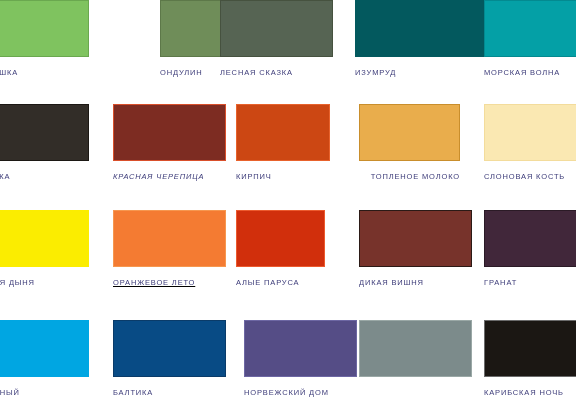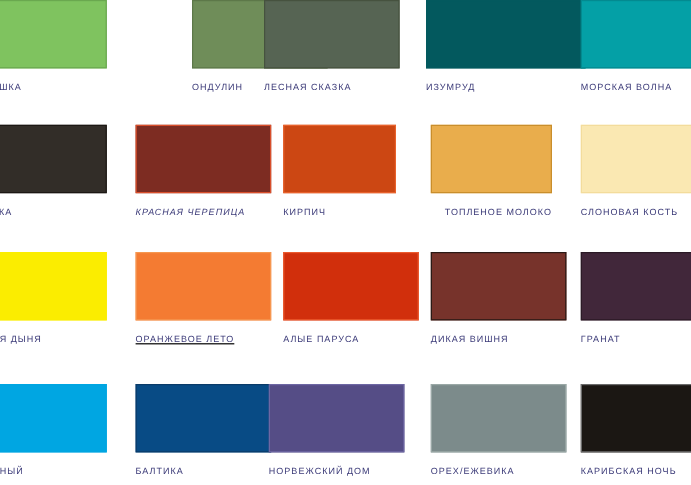--- a/index.html
+++ b/index.html
@@ -97,21 +97,21 @@
     </div>
     <div class="swatch-row" style="top: 210px;">
       <div class="swatch-cell" style="left: -24px; width: 113px;">
         <div class="swatch-chip" style="height: 57px; background: rgb(251, 237, 0); border: 1px solid rgb(251, 237, 0);"></div>
         <div class="swatch-label">ПЕЛАЯ ДЫНЯ</div>
       </div>
       <div class="swatch-cell" style="left: 113px; width: 113px; text-decoration: underline;">
         <div class="swatch-chip" style="height: 57px; background: rgb(244, 123, 50); border: 1px solid rgb(246, 151, 79);"></div>
         <div class="swatch-label">ОРАНЖЕВОЕ ЛЕТО</div>
       </div>
-      <div class="swatch-cell" style="left: 236px; width: 113px;">
+      <div class="swatch-cell" style="left: 236px; width: 89px;">
         <div class="swatch-chip" style="height: 57px; background: rgb(209, 47, 12); border: 1px solid rgb(236, 90, 46);"></div>
         <div class="swatch-label">АЛЫЕ ПАРУСА</div>
       </div>
       <div class="swatch-cell" style="left: 359px; width: 113px;">
         <div class="swatch-chip" style="height: 57px; background: rgb(119, 51, 43); border: 1px solid rgb(43, 26, 22);"></div>
         <div class="swatch-label">ДИКАЯ ВИШНЯ</div>
       </div>
       <div class="swatch-cell" style="left: 484px; width: 113px;">
         <div class="swatch-chip" style="height: 57px; background: rgb(65, 39, 58); border: 1px solid rgb(43, 26, 38);"></div>
         <div class="swatch-label">ГРАНАТ</div>
@@ -119,26 +119,25 @@
     </div>
     <div class="swatch-row" style="top: 320px;">
       <div class="swatch-cell" style="left: -24px; width: 113px;">
         <div class="swatch-chip" style="height: 57px; background: rgb(0, 166, 226); border: 1px solid rgb(0, 166, 226);"></div>
         <div class="swatch-label">ЕБЕСНЫЙ</div>
       </div>
       <div class="swatch-cell" style="left: 113px; width: 113px;">
         <div class="swatch-chip" style="height: 57px; background: rgb(8, 75, 133); border: 1px solid rgb(10, 59, 105);"></div>
         <div class="swatch-label">БАЛТИКА</div>
       </div>
-      <div class="swatch-cell" style="left: 224px; width: 113px;">
+      <div class="swatch-cell" style="left: 244px; width: 113px;">
         <div class="swatch-chip" style="height: 57px; background: rgb(85, 77, 134); border: 1px solid rgb(109, 103, 163);"></div>
         <div class="swatch-label">НОРВЕЖСКИЙ ДОМ</div>
       </div>
       <div class="swatch-cell" style="left: 359px; width: 113px;">
         <div class="swatch-chip" style="height: 57px; background: rgb(124, 139, 139); border: 1px solid rgb(154, 168, 166);"></div>
-        <div class="swatch-label">ОРЕХ/ЕЖЕВИКА</div>
       </div>
       <div class="swatch-cell" style="left: 484px; width: 113px;">
         <div class="swatch-chip" style="height: 57px; background: rgb(27, 23, 19); border: 1px solid rgb(107, 107, 107);"></div>
         <div class="swatch-label">КАРИБСКАЯ НОЧЬ</div>
       </div>
     </div>
   </div>
 
 </body></html>

